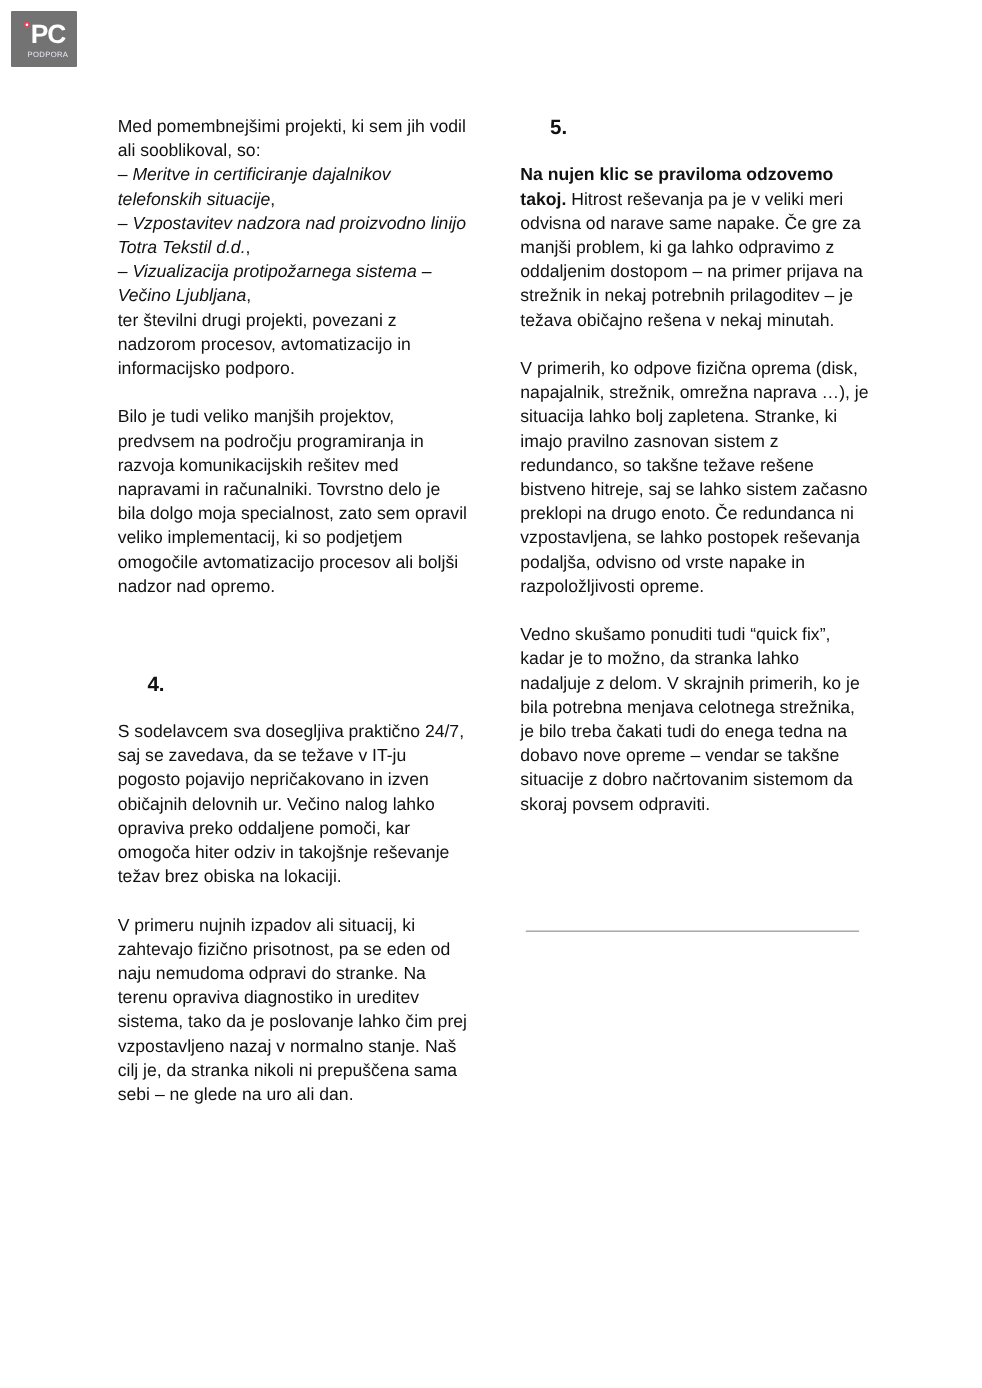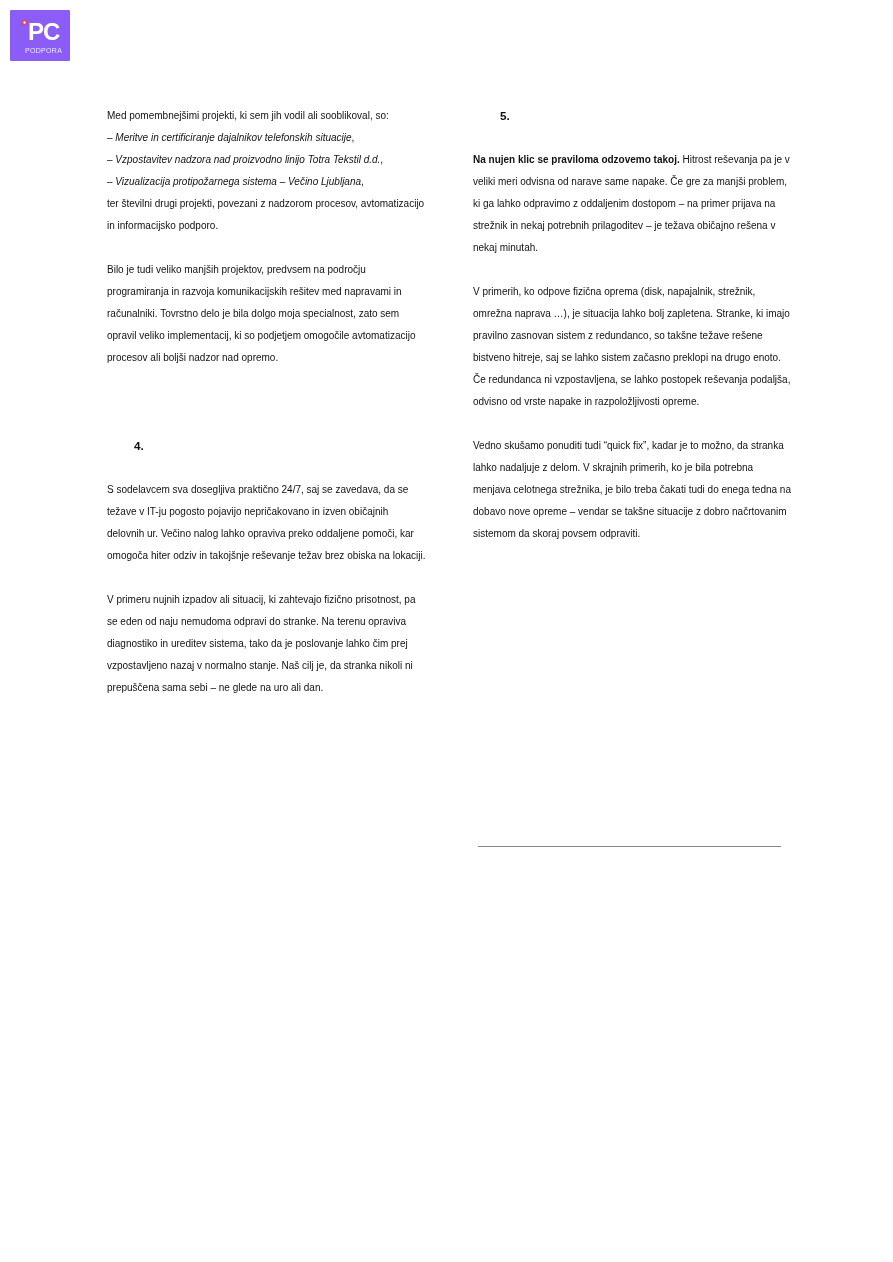--- a/index.html
+++ b/index.html
@@ -2,34 +2,34 @@
 <html><head>
 <meta charset="utf-8">
 <style>
   html, body { margin: 0; padding: 0; background: #ffffff; }
   body {
     width: 893px; height: 1262px; position: relative; overflow: hidden;
     font-family: "Liberation Sans", sans-serif; color: #111;
   }
   .logo {
     position: absolute; left: 10px; top: 10px; width: 60px; height: 51px;
-    background: #8b5cf6; border-radius: 1px;
+    background: #737373; border-radius: 1px;
   }
   .logo .pc {
     position: absolute; left: 18px; top: 8px; font-weight: bold; font-size: 24px;
     color: #fff; letter-spacing: -1px; font-family: "Liberation Sans", sans-serif;
   }
   .logo .sub {
     position: absolute; left: 15px; top: 37px; font-size: 7px; color: #eef; letter-spacing: 0.3px;
   }
   .logo .star {
     position: absolute; left: 10px; top: 8px; width: 9px; height: 9px;
   }
   .col {
-    position: absolute; font-size: 10px; line-height: 22px; width: 320px;
+    position: absolute; font-size: 16px; line-height: 22px; width: 320px;
   }
   .col.left { left: 107px; top: 105px; }
   .col.right { left: 473px; top: 105px; }
   p { margin: 0; }
   .gap { height: 22px; }
   .heading {
     font-weight: bold; display: flex; margin: 0;
   }
   .heading .num { width: 27px; flex-shrink: 0; }
   .left .heading { padding-left: 27px; }

